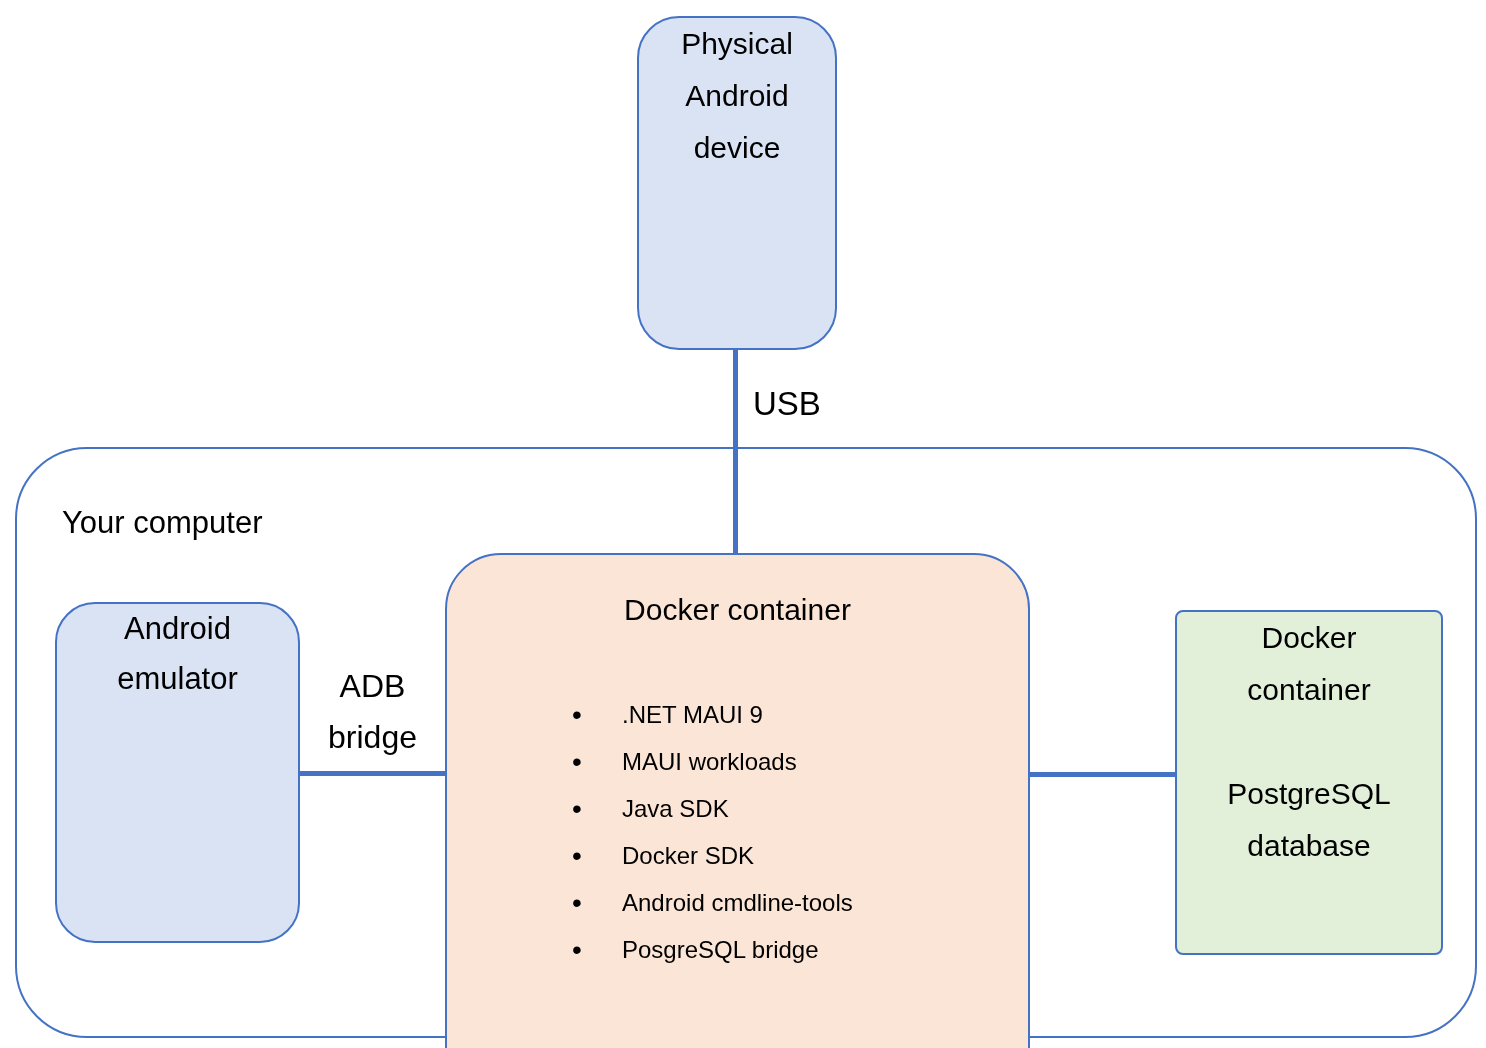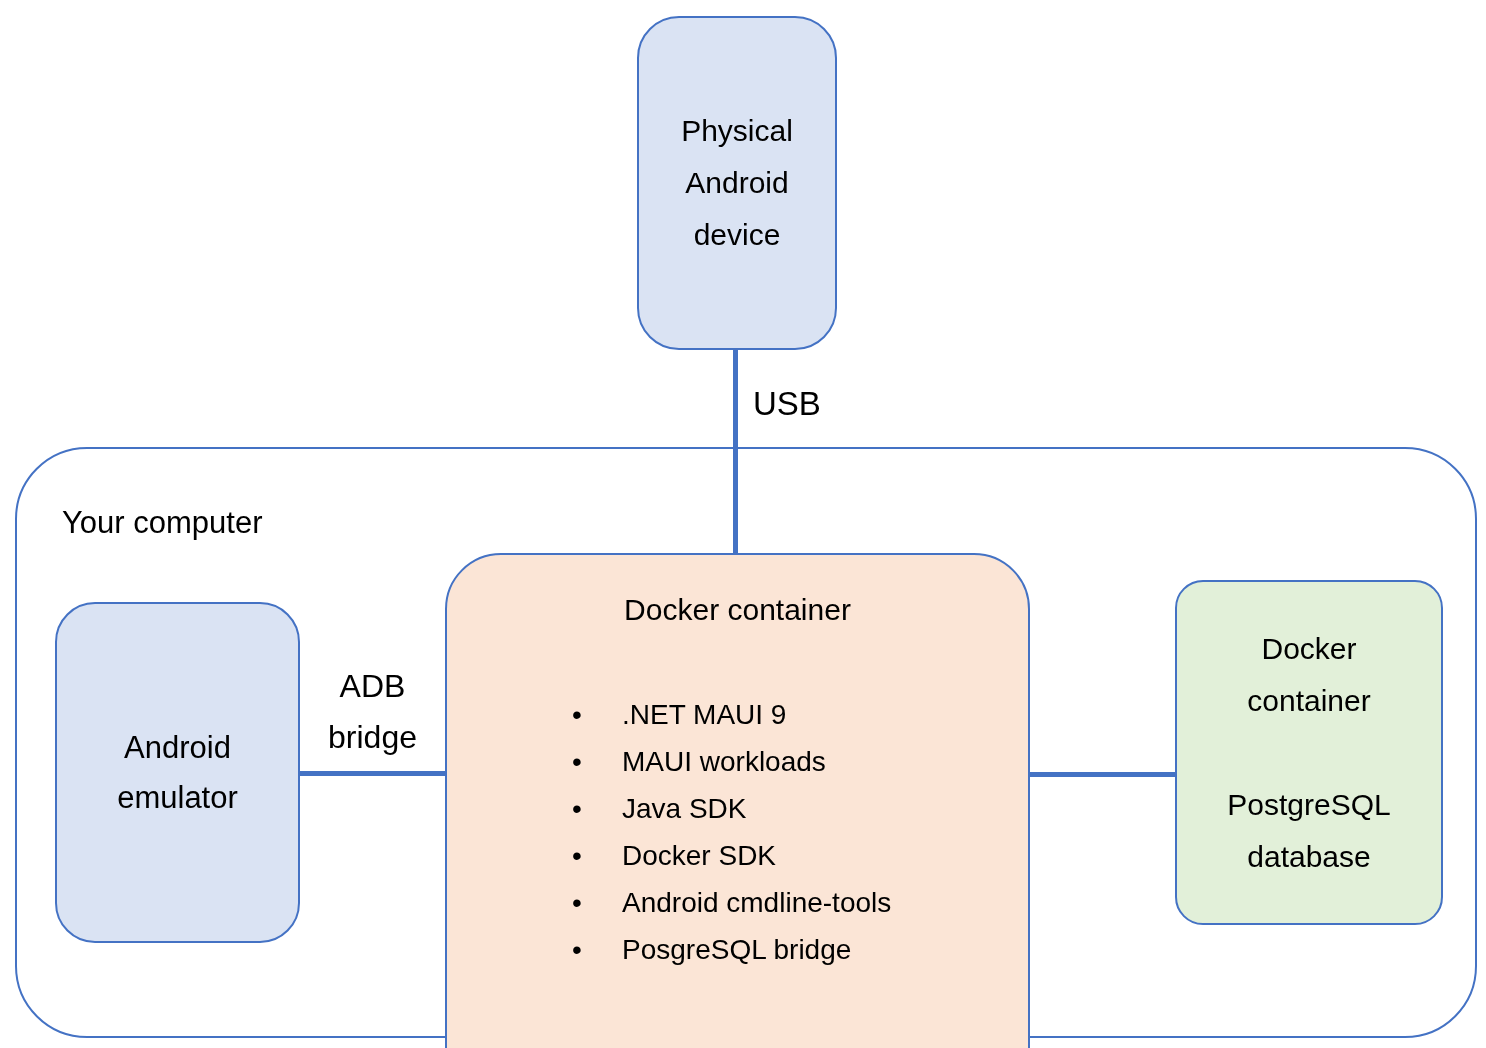--- a/index.html
+++ b/index.html
@@ -19,21 +19,21 @@
     position: relative;
     width: 1486px;
     height: 1048px;
     background: #ffffff;
     overflow: hidden;
   }
   .node {
     position: absolute;
     border: 2.5px solid var(--border);
     display: flex;
-    align-items: center;
+    align-items: flex-start;
     justify-content: center;
     text-align: center;
     white-space: pre-line;
   }
   .device-box {
     left: 637px; top: 16px; width: 200px; height: 334px;
     border-radius: 42px;
     background: var(--blue-fill);
     font-size: 30px; line-height: 52px;
   }
@@ -68,37 +68,37 @@
     position: absolute;
     left: 0; top: 38px; width: 100%;
     text-align: center;
     font-size: 30px;
     font-weight: normal;
   }
   .docker-list {
     position: absolute;
     left: 125px; top: 136px;
     list-style: none;
-    font-size: 28px;
+    font-size: 24px;
   }
   .docker-list li {
     position: relative;
     line-height: 47px;
     padding-left: 50px;
     white-space: nowrap;
   }
   .docker-list li::before {
     content: "\2022";
     position: absolute;
     left: 0; top: 0;
     font-size: 28px;
   }
   .green-box {
-    left: 1175px; top: 580px; width: 268px; height: 345px;
-    border-radius: 28px;
+    left: 1175px; top: 610px; width: 268px; height: 345px;
+    border-radius: 8px;
     background: var(--green-fill);
     font-size: 30px; line-height: 52px;
   }
   .connector {
     position: absolute;
     background: var(--border);
   }
   .usb-line   { left: 733px; top: 349px; width: 4.5px; height: 206px; }
   .conn-left  { left: 298px; top: 771px; width: 149px; height: 4.5px; }
   .conn-right { left: 1028px; top: 772px; width: 149px; height: 4.5px; }

